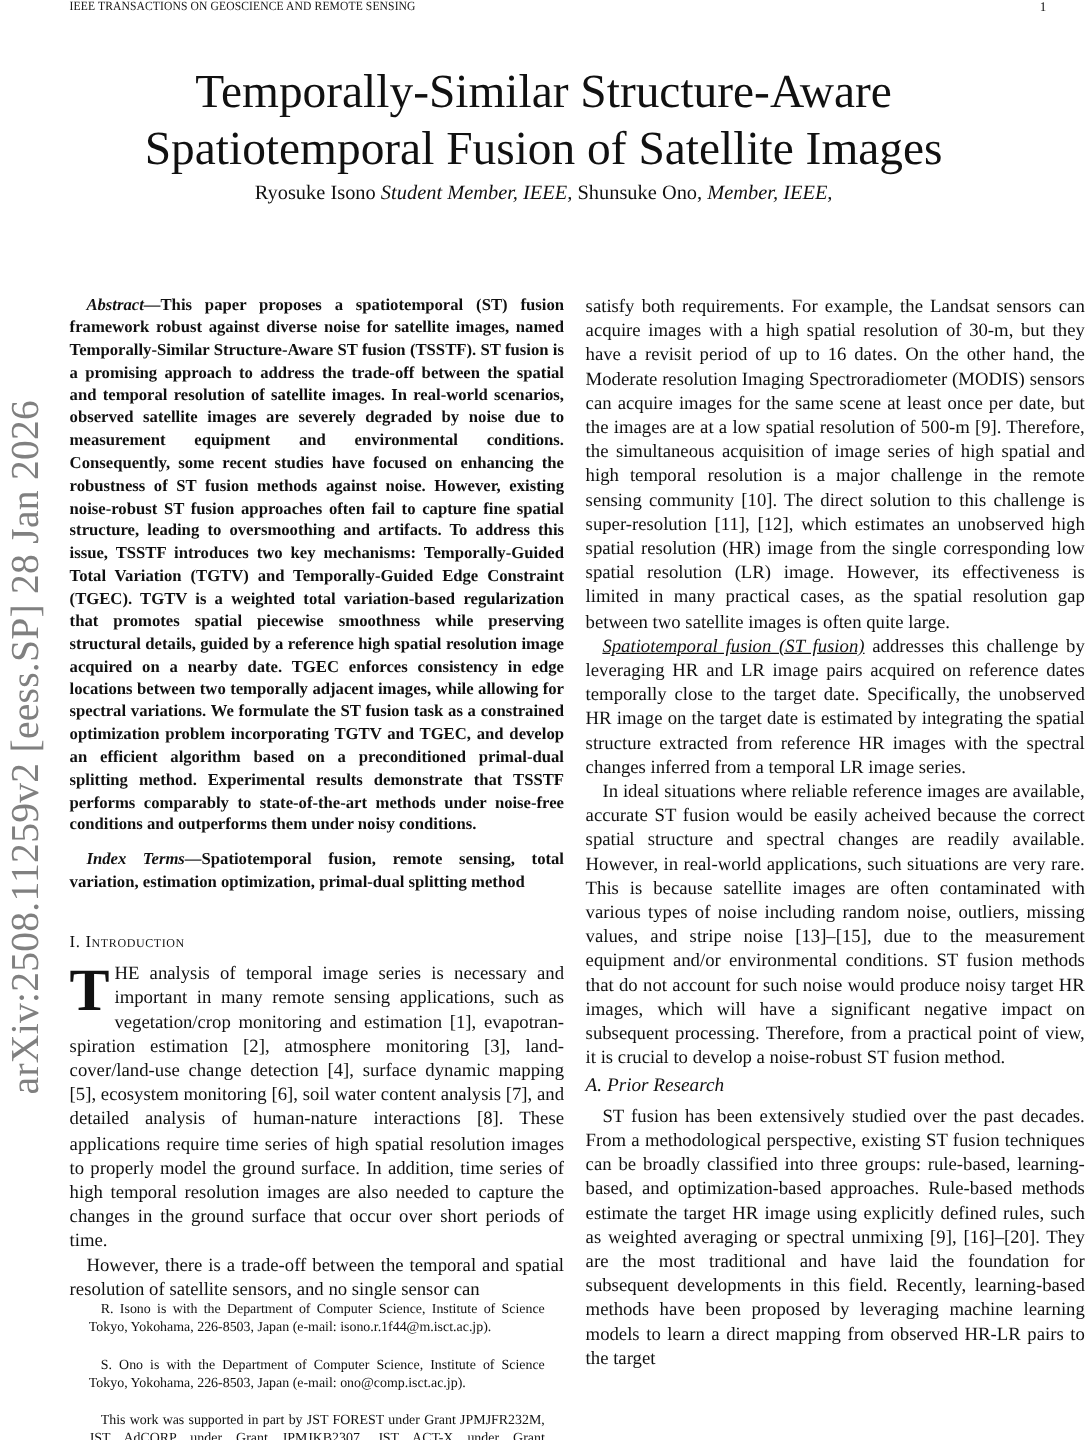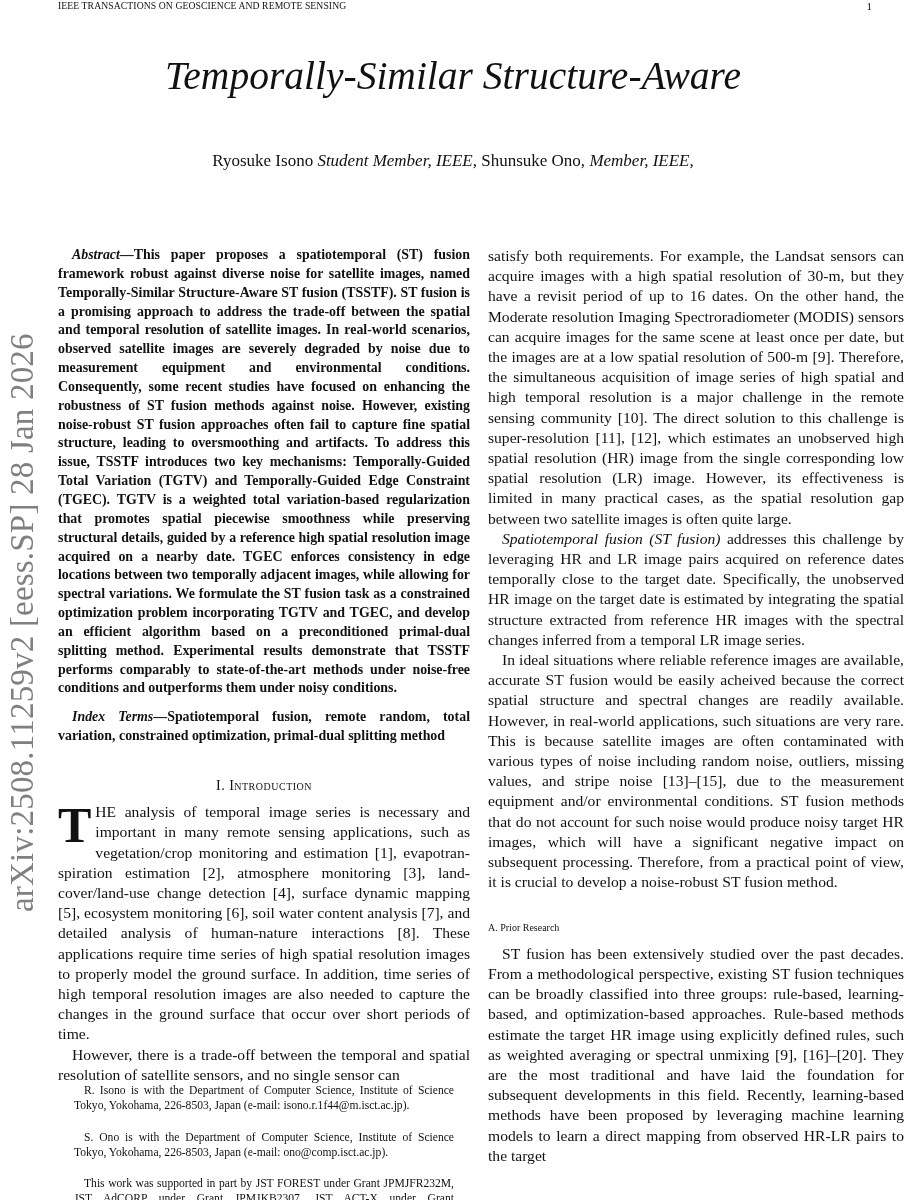--- a/index.html
+++ b/index.html
@@ -20,79 +20,79 @@
     .arxiv-stamp {
       position: absolute; left: 2px; top: 912px; width: 700px; height: 40px;
       transform: rotate(-90deg); transform-origin: left top;
       font-size: 33px; color: #808080; white-space: nowrap; line-height: 40px;
       letter-spacing: 0.2px;
     }
     .title {
       position: absolute; left: 60px; right: 60px; top: 52px;
       text-align: center; font-size: 39.5px; line-height: 48px; font-weight: normal;
       margin: 0;
-      font-style: italic;
     }
     .authors {
       position: absolute; left: 60px; right: 60px; top: 150px;
       text-align: center; font-size: 17px; line-height: 22px;
     }
     .authors i { font-style: italic; }
     .col {
       position: absolute; top: 246px; font-size: 15.6px; line-height: 20.2px;
       text-align: justify; hyphens: manual;
     }
     .col-left { left: 58px; width: 412px; }
     .col-right { left: 488px; width: 416px; }
     .abstract { font-weight: bold; font-size: 13.9px; line-height: 18.85px; margin: 0; text-indent: 14px; }
     .abstract .lead { font-style: italic; margin-top: 46px; }
     .index-terms { font-weight: bold; font-size: 13.9px; line-height: 18.85px; margin: 10px 0 0 0; text-indent: 14px; }
     .index-terms .lead { font-style: italic; margin-top: 16px; }
     .section-heading {
-      text-align: center; font-size: 14px; margin: 30px 0 6px 0; letter-spacing: 0.5px;
+      font-size: 14px; margin: 30px 0 6px 0; letter-spacing: 0.5px;
       font-variant: small-caps; font-weight: normal;
     }
     p.body { margin: 0; text-indent: 14px; }
     p.body.noindent { text-indent: 0; }
     .dropcap {
       float: left; font-size: 50px; line-height: 38px; margin: 4px 4px 0 0; font-weight: bold;
     }
     .cap-rest { text-transform: uppercase; }
-    .subsection-heading { margin: 25px 0 6px 0; font-size: 10px; }
+    .subsection-heading { font-style: italic; margin: 2px 0 6px 0; font-size: 16px; }
     .footnotes {
       position: absolute; left: 58px; width: 412px; top: 1067px;
       font-size: 11.6px; line-height: 15.3px; text-align: justify;
     }
     .footnotes p { margin: 16px; text-indent: 10px; }
-    em { font-style: italic; }
+    em { font-style: italic; text-decoration: underline; }
   </style>
 </head>
 <body>
 
 <div class="running-header">
   <span class="journal">IEEE TRANSACTIONS ON GEOSCIENCE AND REMOTE SENSING</span>
   <span class="page-num">1</span>
 </div>
 
 <div class="arxiv-stamp">arXiv:2508.11259v2  [eess.SP]  28 Jan 2026</div>
 
 <h1 class="title">
   <span>Temporally-Similar Structure-Aware</span><br>
+  <span>Spatiotemporal Fusion of Satellite Images</span>
 </h1>
 
 <div class="authors">
   <span>Ryosuke Isono</span>
   <i>Student Member, IEEE,</i>
   <span>Shunsuke Ono,</span>
   <i>Member, IEEE,</i>
 </div>
 
 <div class="col col-left">
   <p class="abstract"><span class="lead">Abstract</span><span>—This paper proposes a spatiotemporal (ST) fusion framework robust against diverse noise for satellite images, named Temporally-Similar Structure-Aware ST fusion (TSSTF). ST fusion is a promising approach to address the trade-off between the spatial and temporal resolution of satellite images. In real-world scenarios, observed satellite images are severely degraded by noise due to measurement equipment and envi­ronmental conditions. Consequently, some recent studies have focused on enhancing the robustness of ST fusion methods against noise. However, existing noise-robust ST fusion approaches often fail to capture fine spatial structure, leading to oversmoothing and artifacts. To address this issue, TSSTF introduces two key mechanisms: Temporally-Guided Total Variation (TGTV) and Temporally-Guided Edge Constraint (TGEC). TGTV is a weighted total variation-based regularization that promotes spatial piecewise smoothness while preserving structural details, guided by a reference high spatial resolution image acquired on a nearby date. TGEC enforces consistency in edge locations between two temporally adjacent images, while allowing for spectral variations. We formulate the ST fusion task as a con­strained optimization problem incorporating TGTV and TGEC, and develop an efficient algorithm based on a preconditioned primal-dual splitting method. Experimental results demonstrate that TSSTF performs comparably to state-of-the-art methods under noise-free conditions and outperforms them under noisy conditions.</span></p>
-  <p class="index-terms"><span class="lead">Index Terms</span><span>—Spatiotemporal fusion, remote random, total variation, constrained optimization, primal-dual splitting method</span></p>
+  <p class="index-terms"><span class="lead">Index Terms</span><span>—Spatiotemporal fusion, remote sensing, total variation, estimation optimization, primal-dual splitting method</span></p>
 
   <div class="section-heading">I. Introduction</div>
 
   <p class="body noindent"><span class="dropcap">T</span><span class="cap-rest">he</span><span> analysis of temporal image series is necessary and important in many remote sensing applications, such as vegetation/crop monitoring and estimation [1], evapotran­spiration estimation [2], atmosphere monitoring [3], land­cover/land-use change detection [4], surface dynamic mapping [5], ecosystem monitoring [6], soil water content analysis [7], and detailed analysis of human-nature interactions [8]. These applications require time series of high spatial resolution images to properly model the ground surface. In addition, time series of high temporal resolution images are also needed to capture the changes in the ground surface that occur over short periods of time.</span></p>
   <p class="body">However, there is a trade-off between the temporal and spatial resolution of satellite sensors, and no single sensor can</p>
 </div>
 
 <div class="footnotes">
   <p>R. Isono is with the Department of Computer Science, Institute of Science Tokyo, Yokohama, 226-8503, Japan (e-mail: isono.r.1f44@m.isct.ac.jp).</p>
   <p>S. Ono is with the Department of Computer Science, Institute of Science Tokyo, Yokohama, 226-8503, Japan (e-mail: ono@comp.isct.ac.jp).</p>

